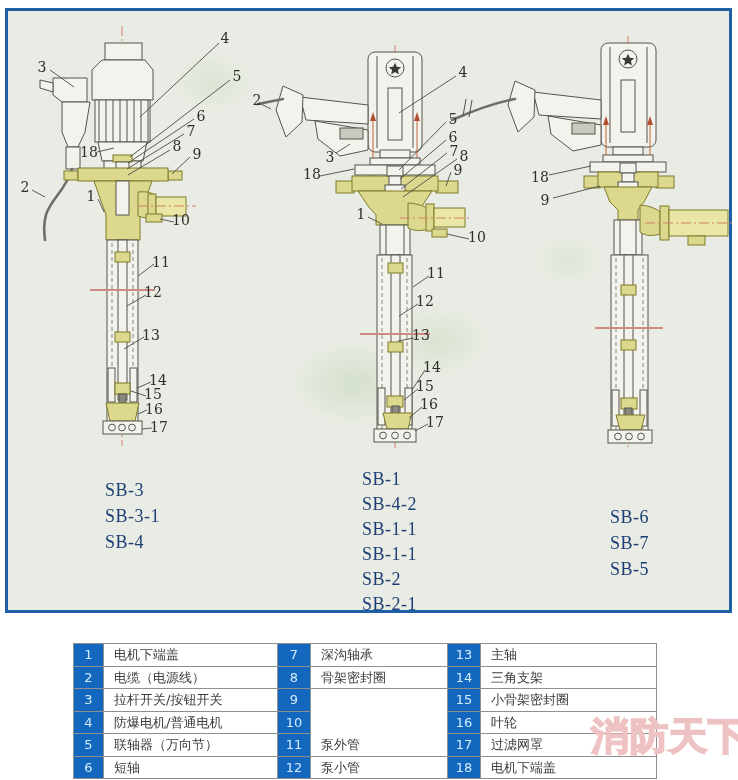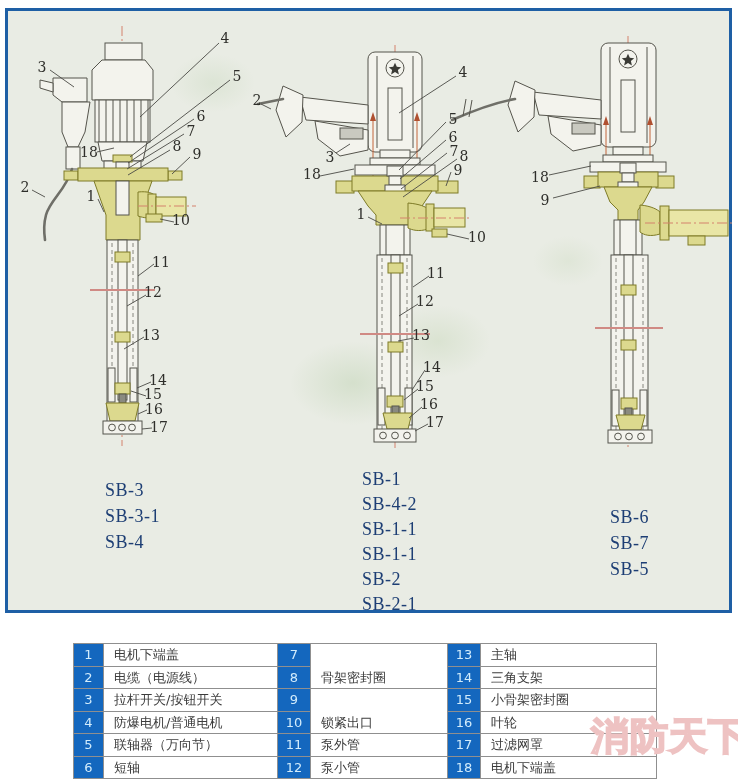--- a/index.html
+++ b/index.html
@@ -350,31 +350,31 @@
         <div class="pname">联轴器（万向节）</div>
       </div>
       <div class="prow">
         <div class="pnum">6</div>
         <div class="pname">短轴</div>
       </div>
     </div>
   <div class="pcol pcol-1">
       <div class="prow">
         <div class="pnum">7</div>
+        <div class="pname">深沟轴承</div>
       </div>
       <div class="prow">
         <div class="pnum">8</div>
         <div class="pname">骨架密封圈</div>
       </div>
       <div class="prow">
         <div class="pnum">9</div>
       </div>
       <div class="prow">
         <div class="pnum">10</div>
-        <div class="pname">锁紧出口</div>
       </div>
       <div class="prow">
         <div class="pnum">11</div>
         <div class="pname">泵外管</div>
       </div>
       <div class="prow">
         <div class="pnum">12</div>
         <div class="pname">泵小管</div>
       </div>
     </div>

